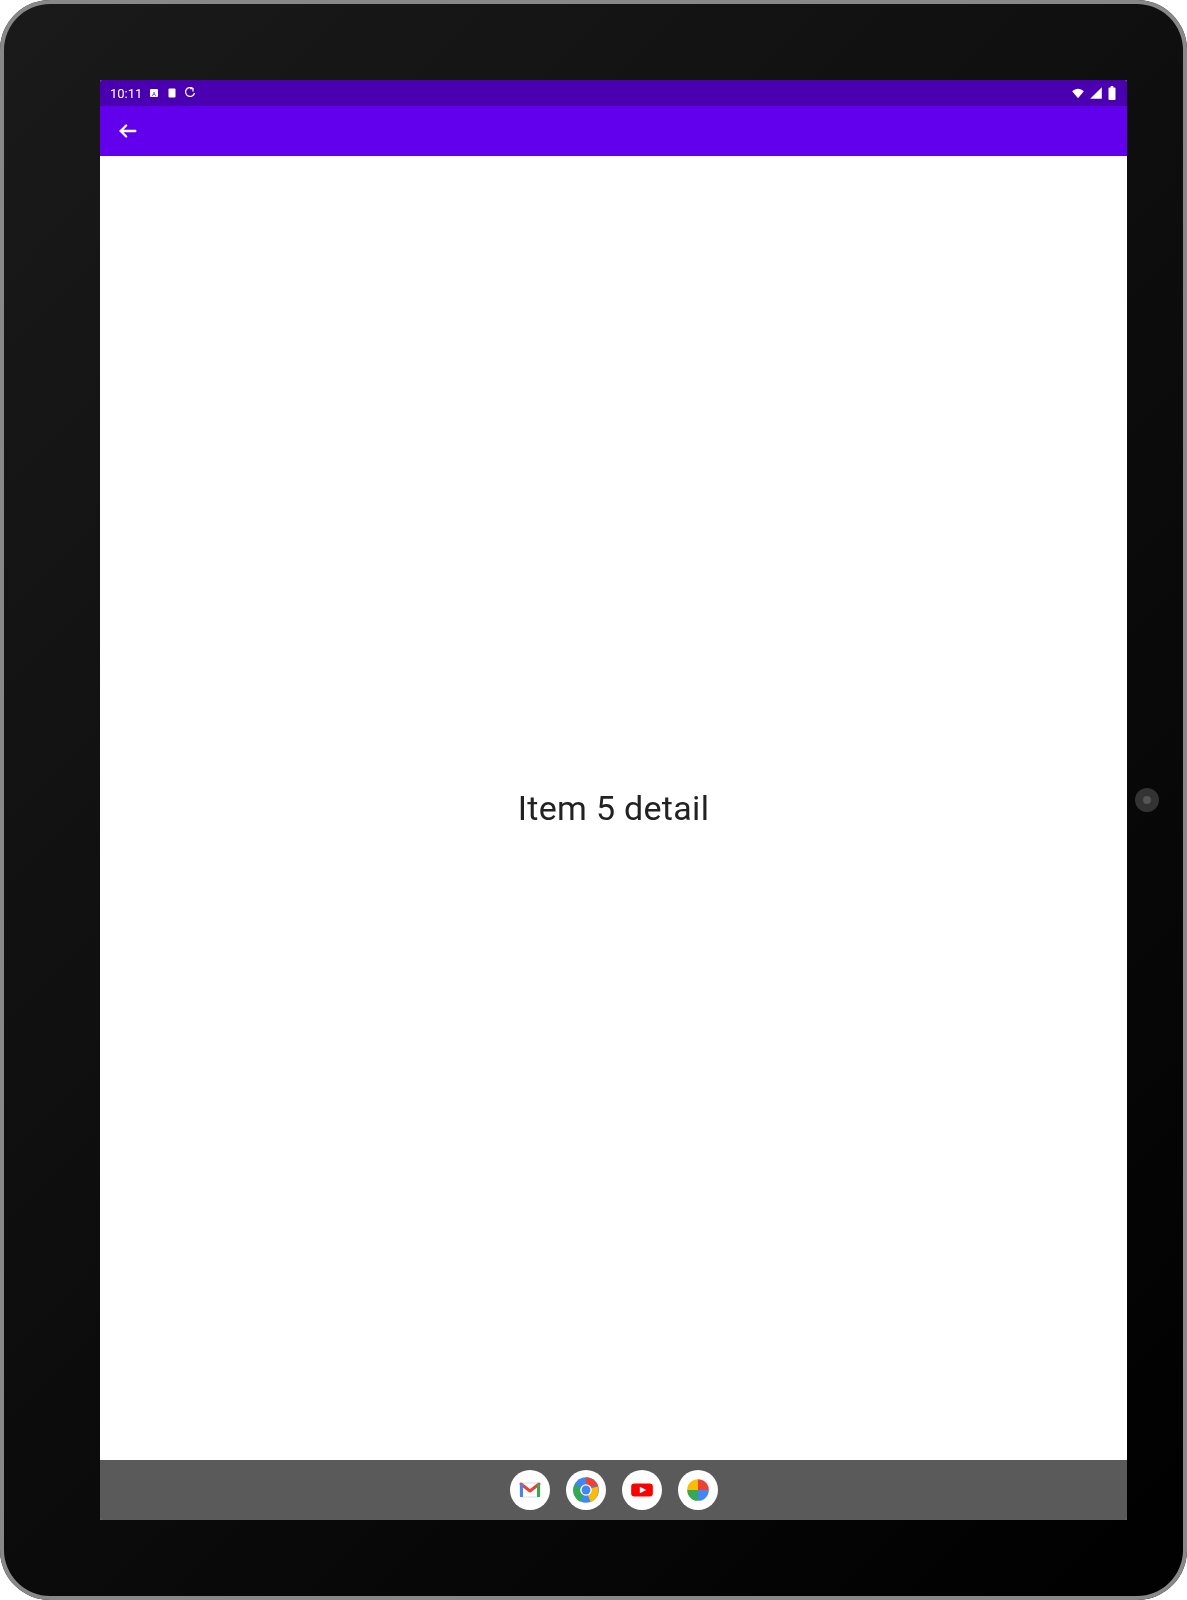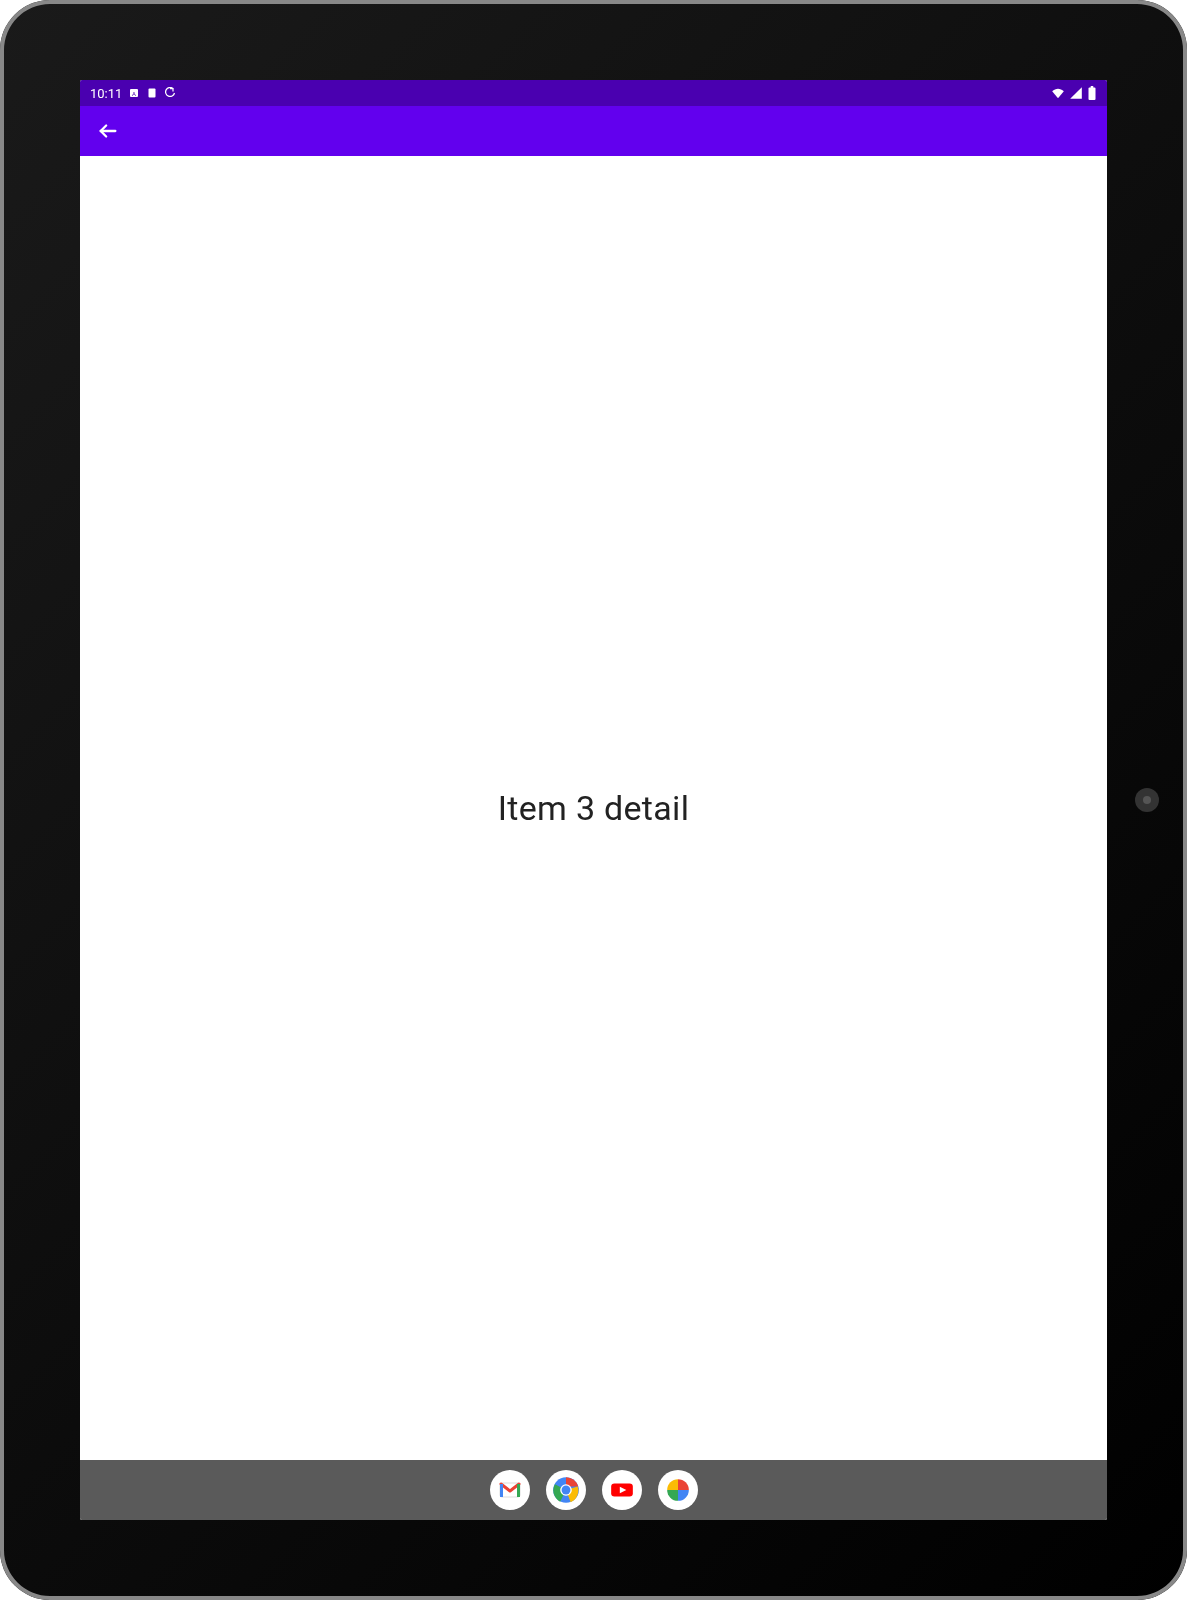--- a/index.html
+++ b/index.html
@@ -37,20 +37,21 @@
     width:8px;height:8px;border-radius:50%;background:#555;
   }
   .screen {
     width: 100%;
     height: 100%;
     background: #fff;
     display: flex;
     flex-direction: column;
     overflow: hidden;
     border-radius: 2px;
+    margin-left: 20px;
   }
   .status-bar {
     height: 26px;
     background: #4a00b0;
     color: #fff;
     font-size: 13px;
     display: flex;
     align-items: center;
     padding: 0 10px;
     justify-content: space-between;
@@ -150,21 +151,21 @@
     <div class="app-bar">
       <div class="back-btn" aria-label="Back">
         <svg width="22" height="22" viewBox="0 0 24 24" fill="none" stroke="#fff" stroke-width="2.5" stroke-linecap="round" stroke-linejoin="round">
             <line x1="20" y1="12" x2="4" y2="12"></line>
             <polyline points="10 18 4 12 10 6"></polyline>
           </svg>
       </div>
     </div>
 
     <div class="content">
-      <div class="content-text">Item 3 detail</div>
+      <div class="content-text">Item 5 detail</div>
     </div>
 
     <div class="nav-bar">
       <div class="dock-icon" title="Gmail">
         <svg width="24" height="24" viewBox="0 0 24 24">
             <rect x="2" y="5" width="20" height="14" rx="2" fill="#fff" stroke="#ddd"></rect>
             <path d="M3 6 L12 13 L21 6" fill="none" stroke="#ea4335" stroke-width="3" stroke-linecap="round" stroke-linejoin="round"></path>
             <rect x="2" y="6" width="3" height="13" fill="#4285f4"></rect>
             <rect x="19" y="6" width="3" height="13" fill="#34a853"></rect>
           </svg>

